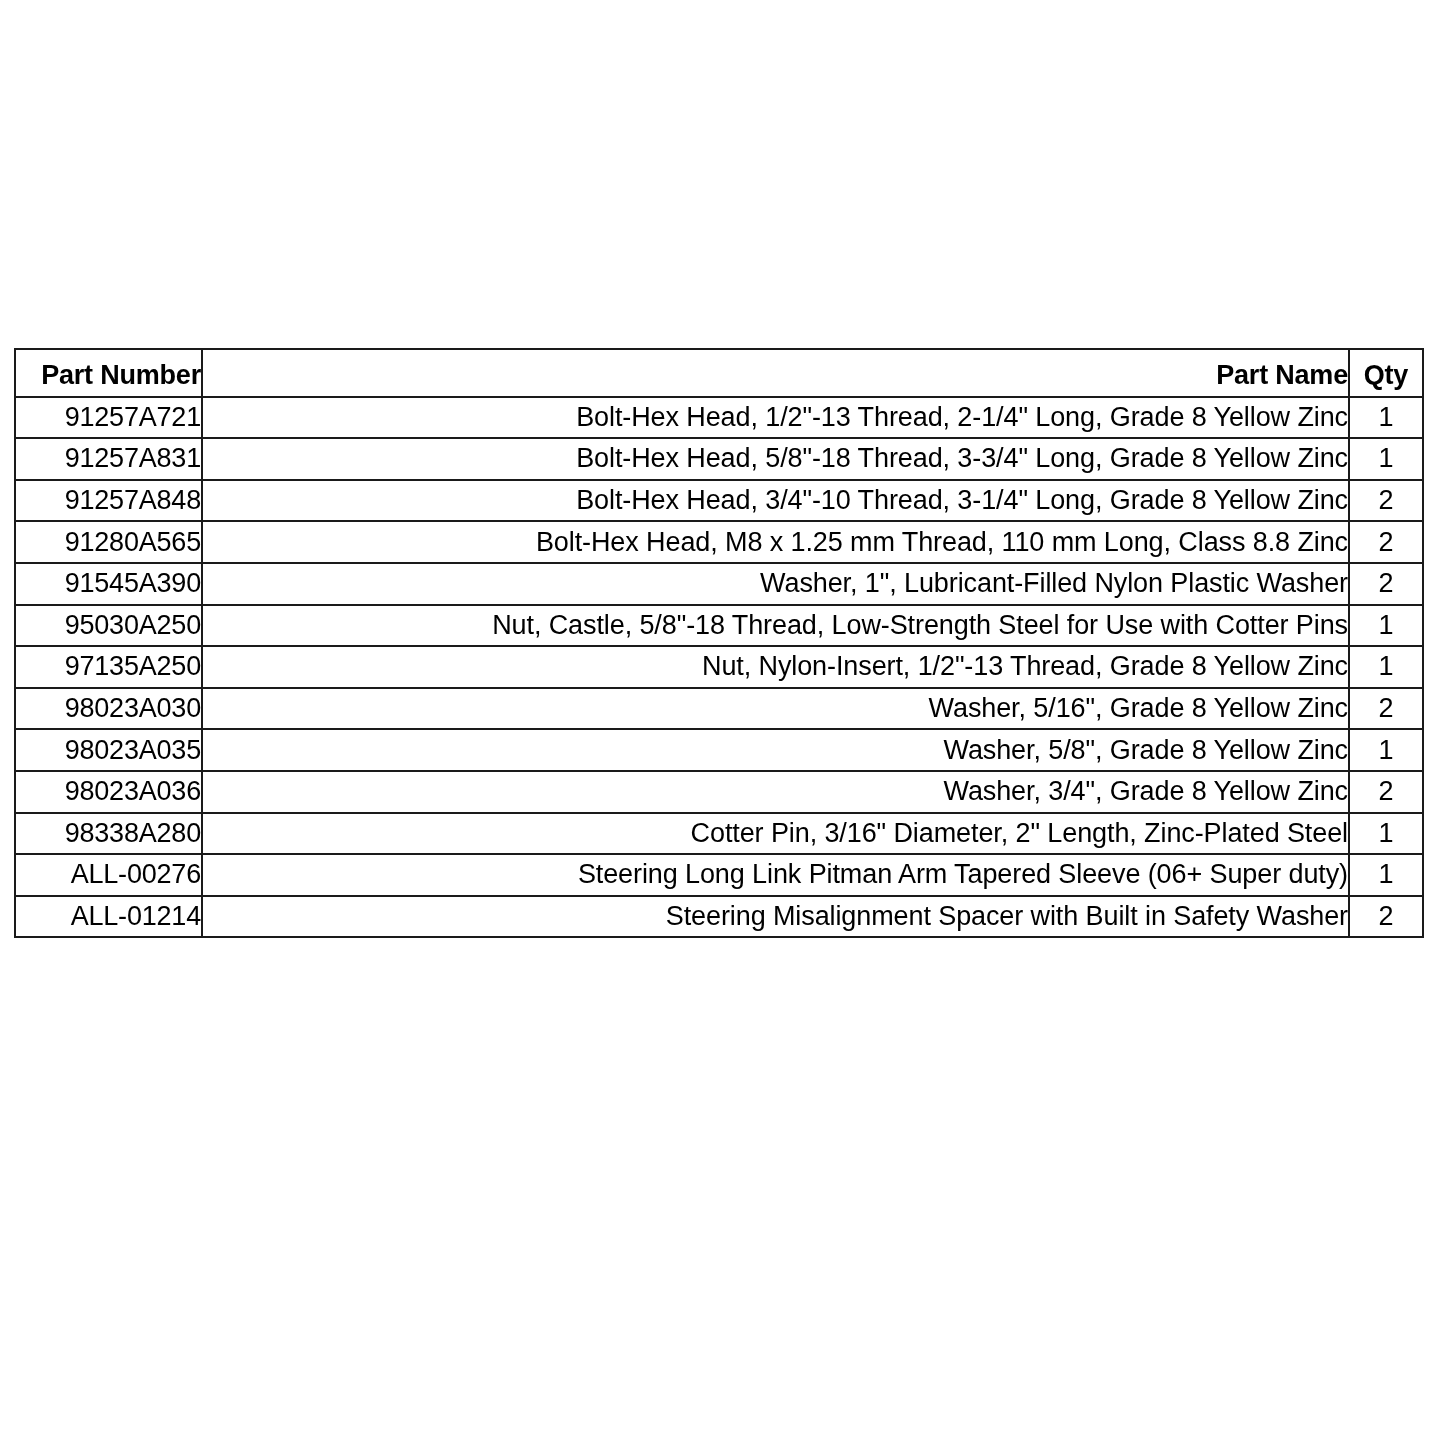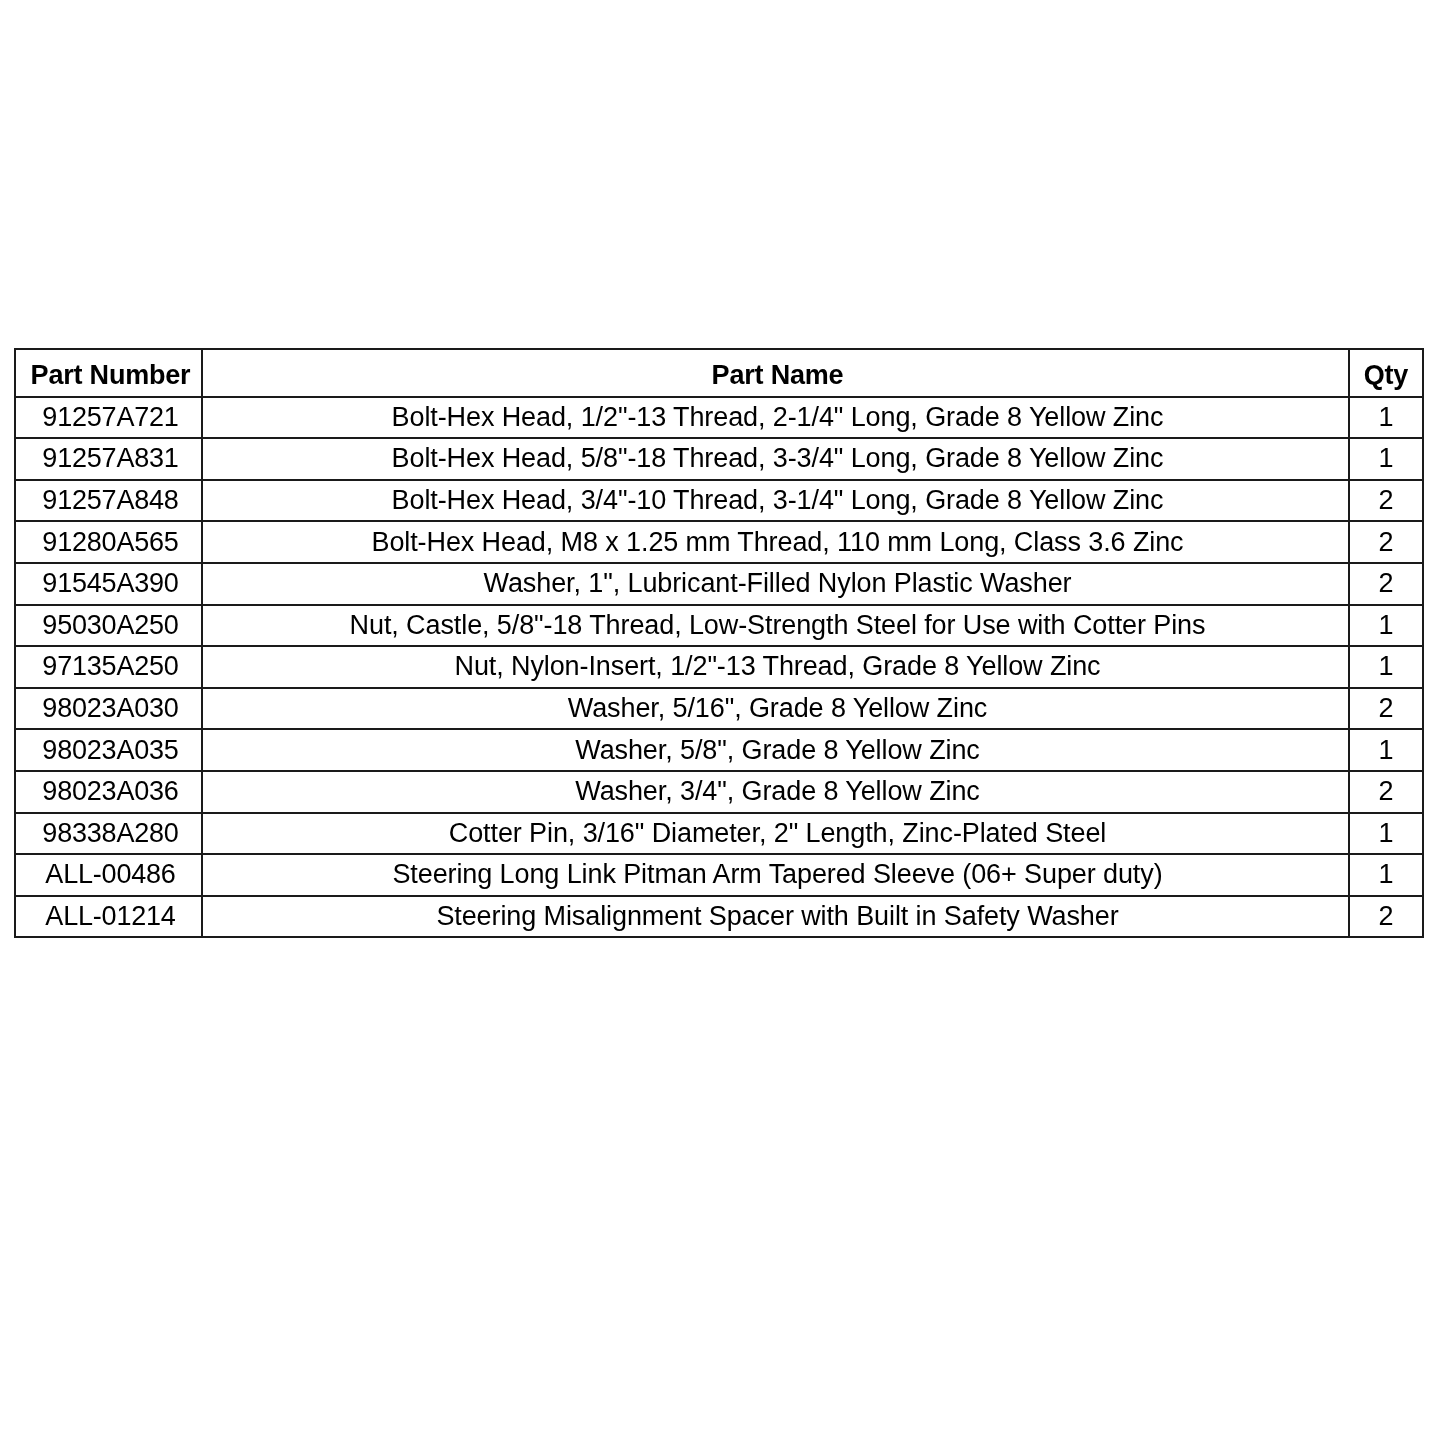--- a/index.html
+++ b/index.html
@@ -30,21 +30,21 @@
     .parts-table th,
     .parts-table td {
       border: 2px solid #1a1a1a;
       height: 39.6px;
       padding: 0 0 0 4px;
       font-size: 27px;
       line-height: 1;
       white-space: pre;
       overflow: hidden;
       vertical-align: middle;
-      text-align: center;
+      text-align: right;
       letter-spacing: -0.2px;
     }
     .parts-table th {
       font-weight: bold;
       padding-top: 6px;
     }
     .parts-table td.qty,
     .parts-table th.qty {
       text-align: center;
       padding-left: 0;
@@ -80,21 +80,21 @@
       <td class="name">Bolt-Hex Head, 5/8"-18 Thread, 3-3/4" Long, Grade 8 Yellow Zinc</td>
       <td class="qty">1</td>
     </tr>
     <tr>
       <td>91257A848</td>
       <td class="name">Bolt-Hex Head, 3/4"-10 Thread, 3-1/4" Long, Grade 8 Yellow Zinc</td>
       <td class="qty">2</td>
     </tr>
     <tr>
       <td>91280A565</td>
-      <td class="name">Bolt-Hex Head, M8 x 1.25 mm Thread, 110 mm Long, Class 3.6 Zinc</td>
+      <td class="name">Bolt-Hex Head, M8 x 1.25 mm Thread, 110 mm Long, Class 8.8 Zinc</td>
       <td class="qty">2</td>
     </tr>
     <tr>
       <td>91545A390</td>
       <td class="name">Washer, 1", Lubricant-Filled Nylon Plastic Washer</td>
       <td class="qty">2</td>
     </tr>
     <tr>
       <td>95030A250</td>
       <td class="name">Nut, Castle, 5/8"-18 Thread, Low-Strength Steel for Use with Cotter Pins</td>
@@ -119,21 +119,21 @@
       <td>98023A036</td>
       <td class="name">Washer, 3/4", Grade 8 Yellow Zinc</td>
       <td class="qty">2</td>
     </tr>
     <tr>
       <td>98338A280</td>
       <td class="name">Cotter Pin, 3/16" Diameter, 2" Length, Zinc-Plated Steel</td>
       <td class="qty">1</td>
     </tr>
     <tr>
-      <td>ALL-00486</td>
+      <td>ALL-00276</td>
       <td class="name">Steering Long Link Pitman Arm Tapered Sleeve (06+ Super duty)</td>
       <td class="qty">1</td>
     </tr>
     <tr>
       <td>ALL-01214</td>
       <td class="name">Steering Misalignment Spacer with Built in Safety Washer</td>
       <td class="qty">2</td>
     </tr>
   </tbody>
 </table>

